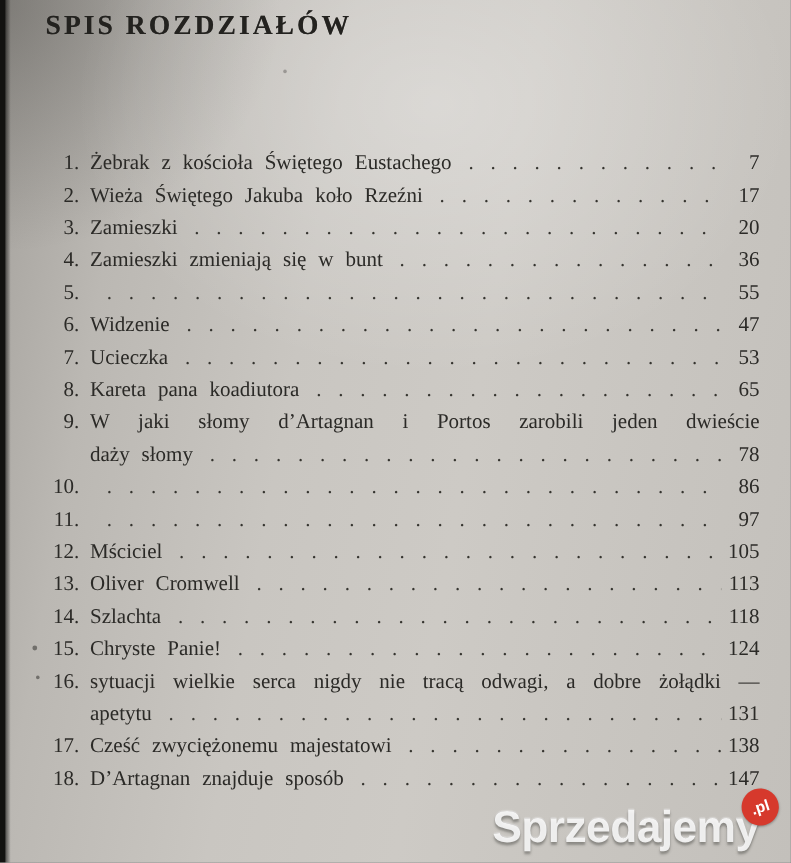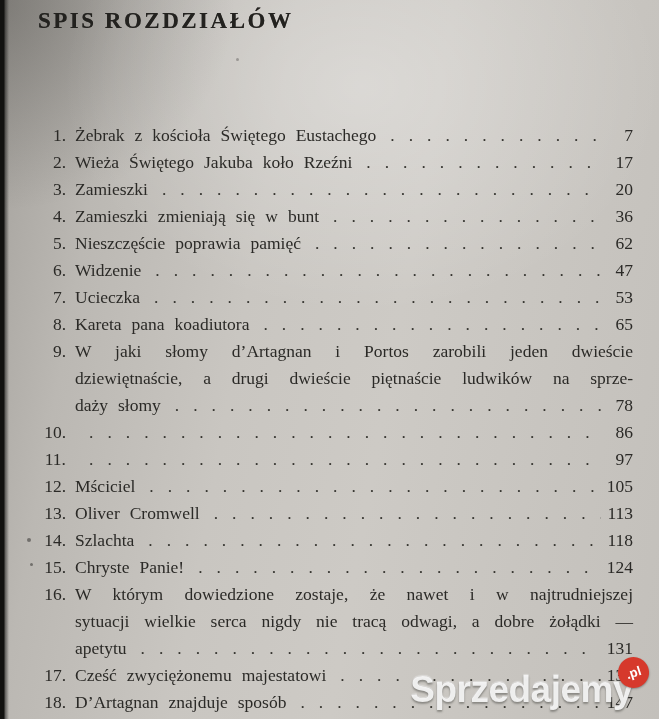--- a/index.html
+++ b/index.html
@@ -119,23 +119,22 @@
             <span class="lt">Zamieszki zmieniają się w bunt</span>
             <span class="leader">............................................................</span>
             <span class="pg">36</span>
           </div>
         </div>
   </div>
       <div class="entry">
     <span class="num">5.</span>
     <div class="body">
           <div class="last-line">
-            <span class="lt">Nieszczęście poprawia pamięć</span>
-            <span class="leader">............................................................</span>
-            <span class="pg">62</span>
+            <span class="leader">............................................................</span>
+            <span class="pg">55</span>
           </div>
         </div>
   </div>
       <div class="entry">
     <span class="num">6.</span>
     <div class="body">
           <div class="last-line">
             <span class="lt">Widzenie</span>
             <span class="leader">............................................................</span>
             <span class="pg">47</span>
@@ -159,21 +158,20 @@
             <span class="lt">Kareta pana koadiutora</span>
             <span class="leader">............................................................</span>
             <span class="pg">65</span>
           </div>
         </div>
   </div>
       <div class="entry">
     <span class="num">9.</span>
     <div class="body">
           <div class="fill-line">W jaki słomy d’Artagnan i Portos zarobili jeden dwieście</div>
-          <div class="fill-line">dziewiętnaście, a drugi dwieście piętnaście ludwików na sprze-</div>
           <div class="last-line">
             <span class="lt">daży słomy</span>
             <span class="leader">............................................................</span>
             <span class="pg">78</span>
           </div>
         </div>
   </div>
       <div class="entry">
     <span class="num">10.</span>
     <div class="body">
@@ -229,21 +227,20 @@
           <div class="last-line">
             <span class="lt">Chryste Panie!</span>
             <span class="leader">............................................................</span>
             <span class="pg">124</span>
           </div>
         </div>
   </div>
       <div class="entry">
     <span class="num">16.</span>
     <div class="body">
-          <div class="fill-line">W którym dowiedzione zostaje, że nawet i w najtrudniejszej</div>
           <div class="fill-line">sytuacji wielkie serca nigdy nie tracą odwagi, a dobre żołądki —</div>
           <div class="last-line">
             <span class="lt">apetytu</span>
             <span class="leader">............................................................</span>
             <span class="pg">131</span>
           </div>
         </div>
   </div>
       <div class="entry">
     <span class="num">17.</span>

